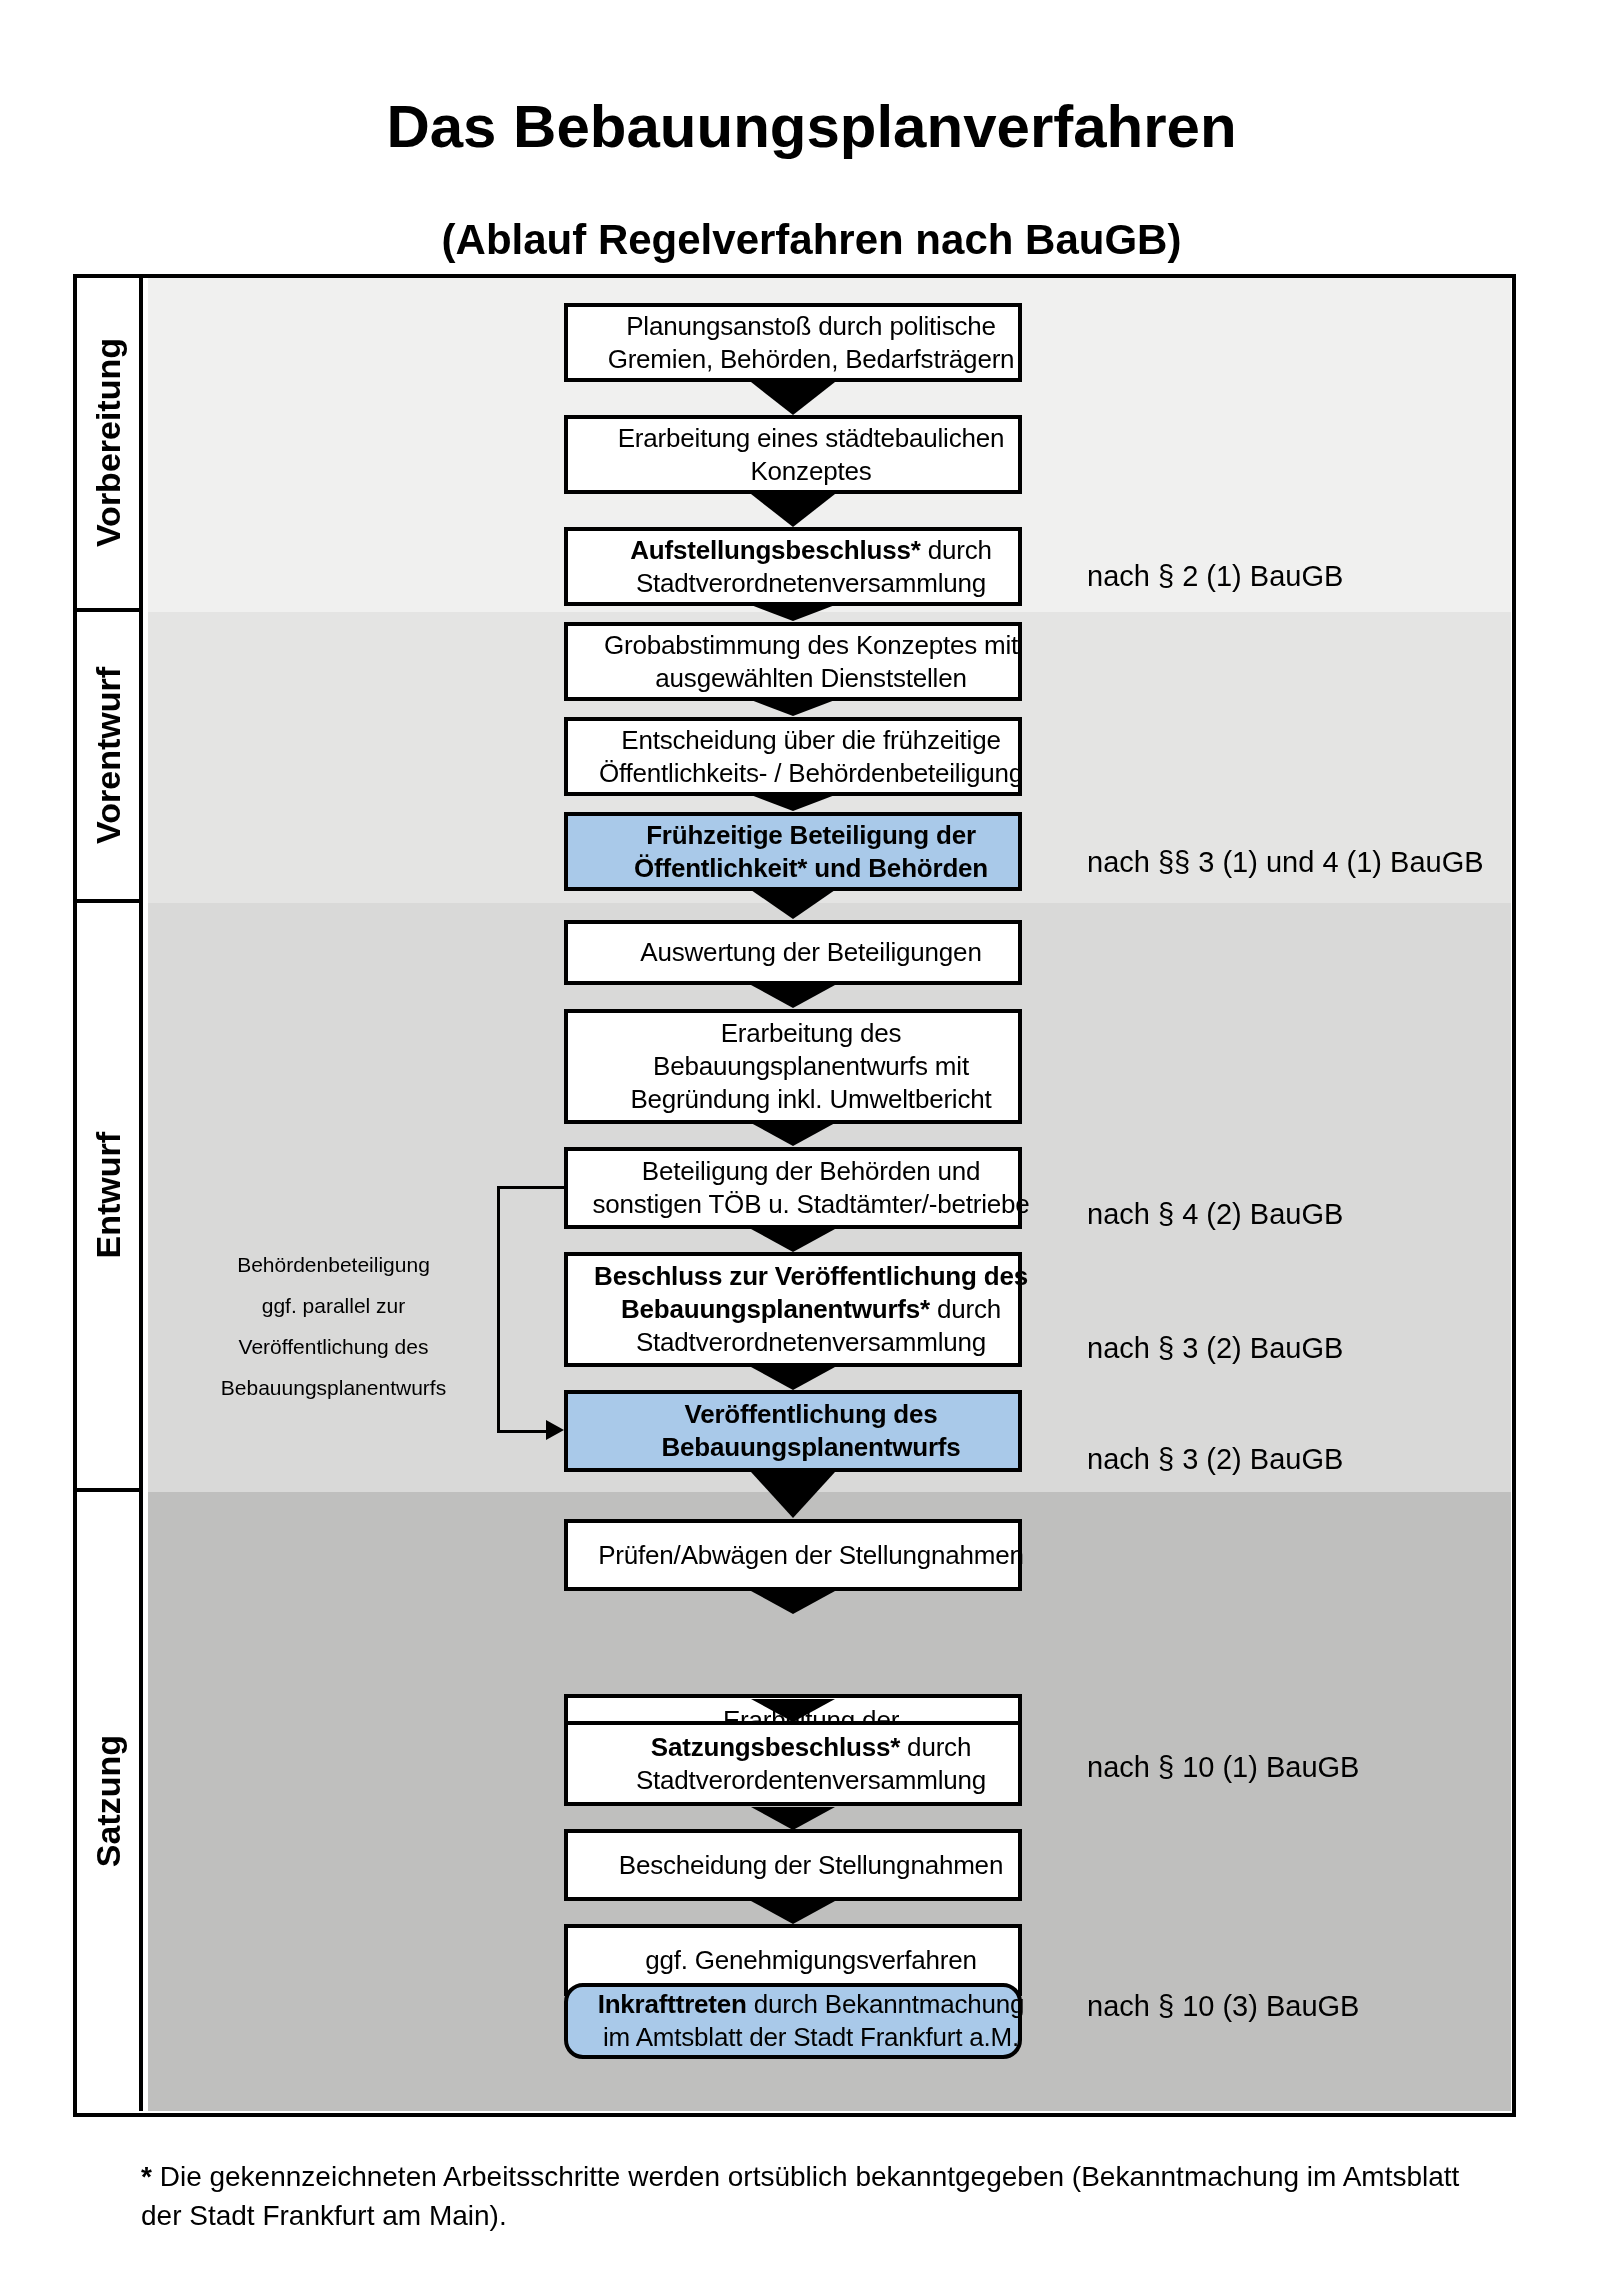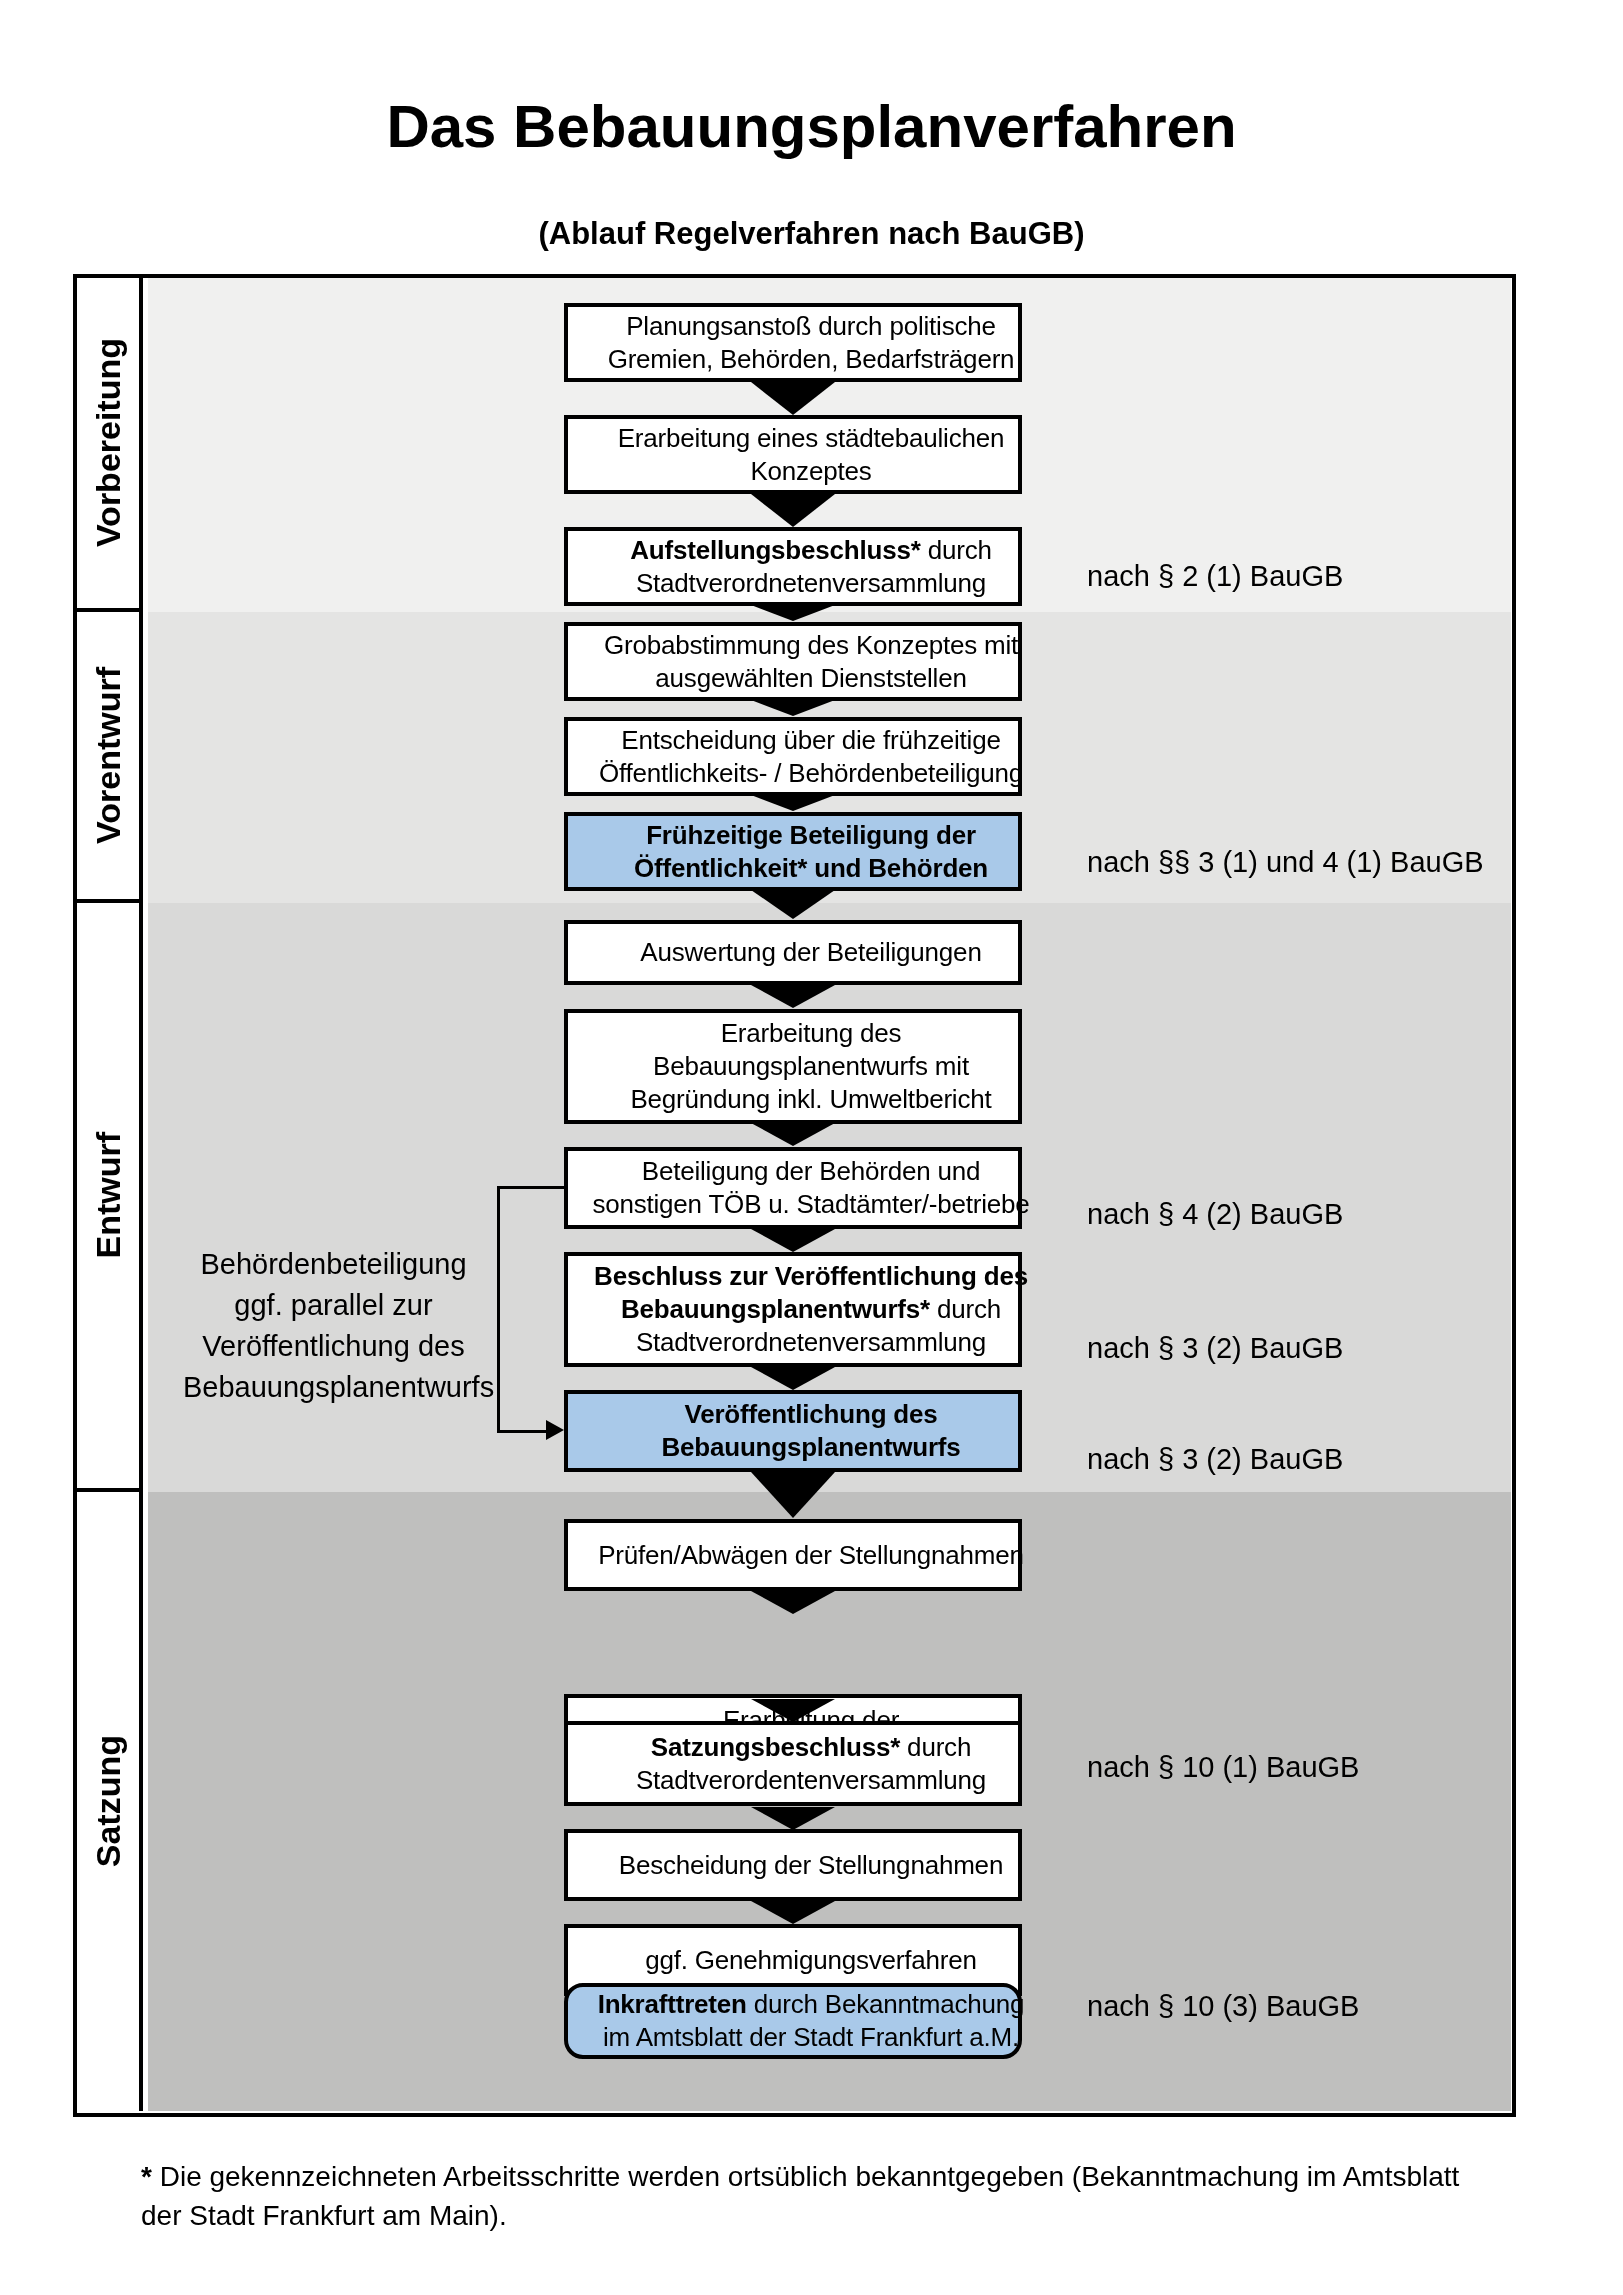--- a/index.html
+++ b/index.html
@@ -1,21 +1,21 @@
 <!DOCTYPE html>
 <html style="font-size:10.5px"><head>
 <meta charset="utf-8">
 <style>
   html,body{margin:0;padding:0;background:#ffffff;}
   #page{position:relative;width:1623px;height:2295px;background:#ffffff;
         font-family:"Liberation Sans","DejaVu Sans",sans-serif;color:#000;overflow:hidden;}
   .title{position:absolute;top:92px;left:0;width:1623px;text-align:center;
          font-size:60px;font-weight:bold;letter-spacing:0px;}
   .subtitle{position:absolute;top:216px;left:0;width:1623px;text-align:center;
-         font-size:31px;font-weight:bold;}
+         font-size:42px;font-weight:bold;}
   #frame{position:absolute;left:73px;top:274px;width:1443px;height:1843px;
          border:4.6px solid #000;box-sizing:border-box;}
   #phase-col{position:absolute;left:0;top:0;width:71px;height:1833px;background:#fff;}
   .phase-cell{position:absolute;left:0;width:66px;border-right:4.6px solid #000;
               box-sizing:border-box;display:flex;align-items:center;justify-content:center;}
   .phase-cell .ptxt{writing-mode:vertical-rl;transform:rotate(180deg);
               font-size:34px;font-weight:bold;white-space:nowrap;}
   .pc1{top:0;height:334px;border-bottom:4.6px solid #000;}
   .pc2{top:334px;height:291px;border-bottom:4.6px solid #000;}
   .pc3{top:625px;height:589px;border-bottom:4.6px solid #000;}
@@ -27,21 +27,21 @@
   .s4{top:1214px;height:619px;}
   #overlay{position:absolute;left:0;top:0;width:1623px;height:2295px;}
   .step-box{position:absolute;left:564px;width:458px;background:#fff;
             border:4.6px solid #000;box-sizing:border-box;
             display:flex;flex-direction:column;align-items:center;justify-content:center;padding-left:36px;}
   .step-line{font-size:26px;line-height:33px;white-space:nowrap;letter-spacing:-0.2px;}
   .seg-b{font-weight:bold;}
   .flow-arrow{position:absolute;width:0;height:0;}
   .law-ref{position:absolute;left:1087px;font-size:29px;line-height:33px;white-space:nowrap;}
   .parallel-note{position:absolute;left:183px;top:1244px;width:301px;text-align:center;
-            font-size:29px;line-height:41px;}
+            font-size:21px;line-height:41px;}
   .conn{position:absolute;background:#000;}
   .conn-arrowhead{position:absolute;width:0;height:0;
             border-top:10.5px solid transparent;border-bottom:10.5px solid transparent;
             border-left:18.3px solid #000;}
   .footnote{position:absolute;left:141px;top:2157px;width:1358px;
             font-size:28px;line-height:39px;}
 </style>
 </head>
 <body>
 

